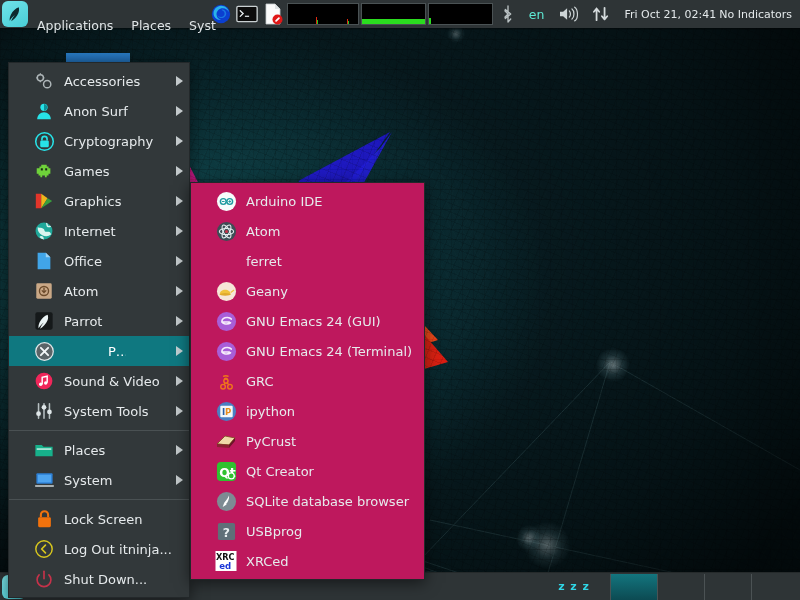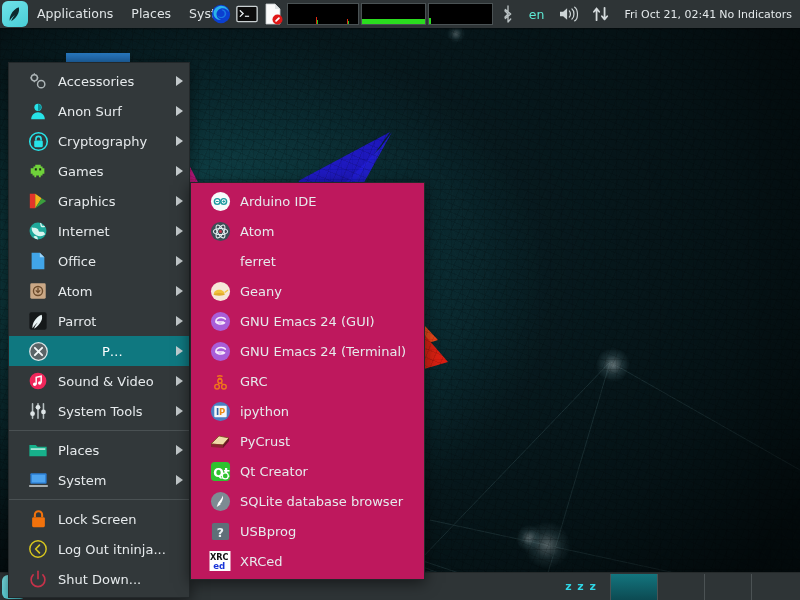--- a/index.html
+++ b/index.html
@@ -54,21 +54,21 @@
     position:absolute; left:0; top:0; width:800px; height:28px;
     background:#2e3436; display:flex; align-items:center;
     font-size:12.5px; color:#dfe4e6; z-index:40;
     box-shadow:0 1px 0 rgba(0,0,0,.35);
   }
   .parrot-btn {
     width:26px; height:26px; margin-left:2px; border-radius:6px;
     background:linear-gradient(150deg,#6fe3e8,#49cdd6);
     display:flex; align-items:center; justify-content:center; flex:0 0 auto;
   }
-  .menu-txt { padding:0 9px; line-height:28px; height:28px; white-space:nowrap; }
+  .menu-txt { padding:12px 9px; line-height:28px; height:28px; white-space:nowrap; }
   .menu-txt.clipped { padding-right:0; }
   .launcher { width:22px; height:22px; margin:0 2px; display:flex; align-items:center; justify-content:center; flex:0 0 auto; position:relative;}
   .monbox { height:22px; background:#000; border:1px solid #4a5254; margin:0 1px; position:relative; flex:0 0 auto; overflow:hidden;}
   .tp-right { margin-left:auto; display:flex; align-items:center; gap:0; padding-right:2px;}
   .tp-right .cell { padding:0 7px; display:flex; align-items:center; height:28px; }
   .clocktxt { font-size:11px; color:#e3e8ea; white-space:nowrap; }
 
   
   #appmenu {
     position:absolute; left:8px; top:62px; width:182px;
@@ -77,21 +77,21 @@
     padding:3px 0;
   }
   #submenu {
     position:absolute; left:190px; top:182px; width:235px;
     background:#be185d; border:1px solid #23282a; z-index:61;
     box-shadow:0 3px 14px rgba(0,0,0,.55);
     padding:3px 0;
   }
   .mi {
     display:flex; align-items:center; height:30px;
-    padding:0 6px 0 18px; color:#e6eaec; font-size:13px;
+    padding:0 6px 0 24px; color:#e6eaec; font-size:13px;
     white-space:nowrap; cursor:default;justify-content:flex-end;
   }
   .mi.sel { background:#0f7880; color:#ffffff;gap:44px; }
   .mi .ic { width:22px; height:22px; margin-right:9px; flex:0 0 auto; display:flex; align-items:center; justify-content:center; }
   .mi .lbl { flex:1 1 auto; overflow:hidden; text-overflow:ellipsis; }
   .arrow {
     width:0;height:0;flex:0 0 auto;
     border-left:7px solid #cfd6d8; border-top:5px solid transparent; border-bottom:5px solid transparent;
     margin-left:6px; opacity:.92;
   }
@@ -101,21 +101,21 @@
   #bottom-panel {
     position:absolute; left:0; bottom:0; width:800px; height:28px;
     background:#2e3436; z-index:40; display:flex; align-items:center;
     border-top:1px solid #252a2b;
   }
   .bp-parrot {
     width:24px;height:24px;margin-left:2px;border-radius:6px;
     background:linear-gradient(150deg,#7fe8ec,#4fd1da);
     display:flex;align-items:center;justify-content:center;flex:0 0 auto;
   }
-  .zzz { color:#2fd6e6; font-size:11px; font-weight:bold; letter-spacing:1px; margin-left:auto; margin-right:13px; }
+  .zzz { color:#2fd6e6; font-size:11px; font-weight:bold; letter-spacing:1px; margin-left:auto; margin-right:20px; }
   .wsw { display:flex; height:26px; flex:0 0 auto; margin-right:2px; }
   .ws { width:47px; height:26px; border-left:1px solid #4b5254; }
   .ws.active { background:linear-gradient(180deg,#13757e,#0c4a52); }
   .ws.first { border-left:1px solid #4b5254; }
 </style>
 </head>
 <body>
 
 <div id="desktop">
   <div class="wp-base"></div>

